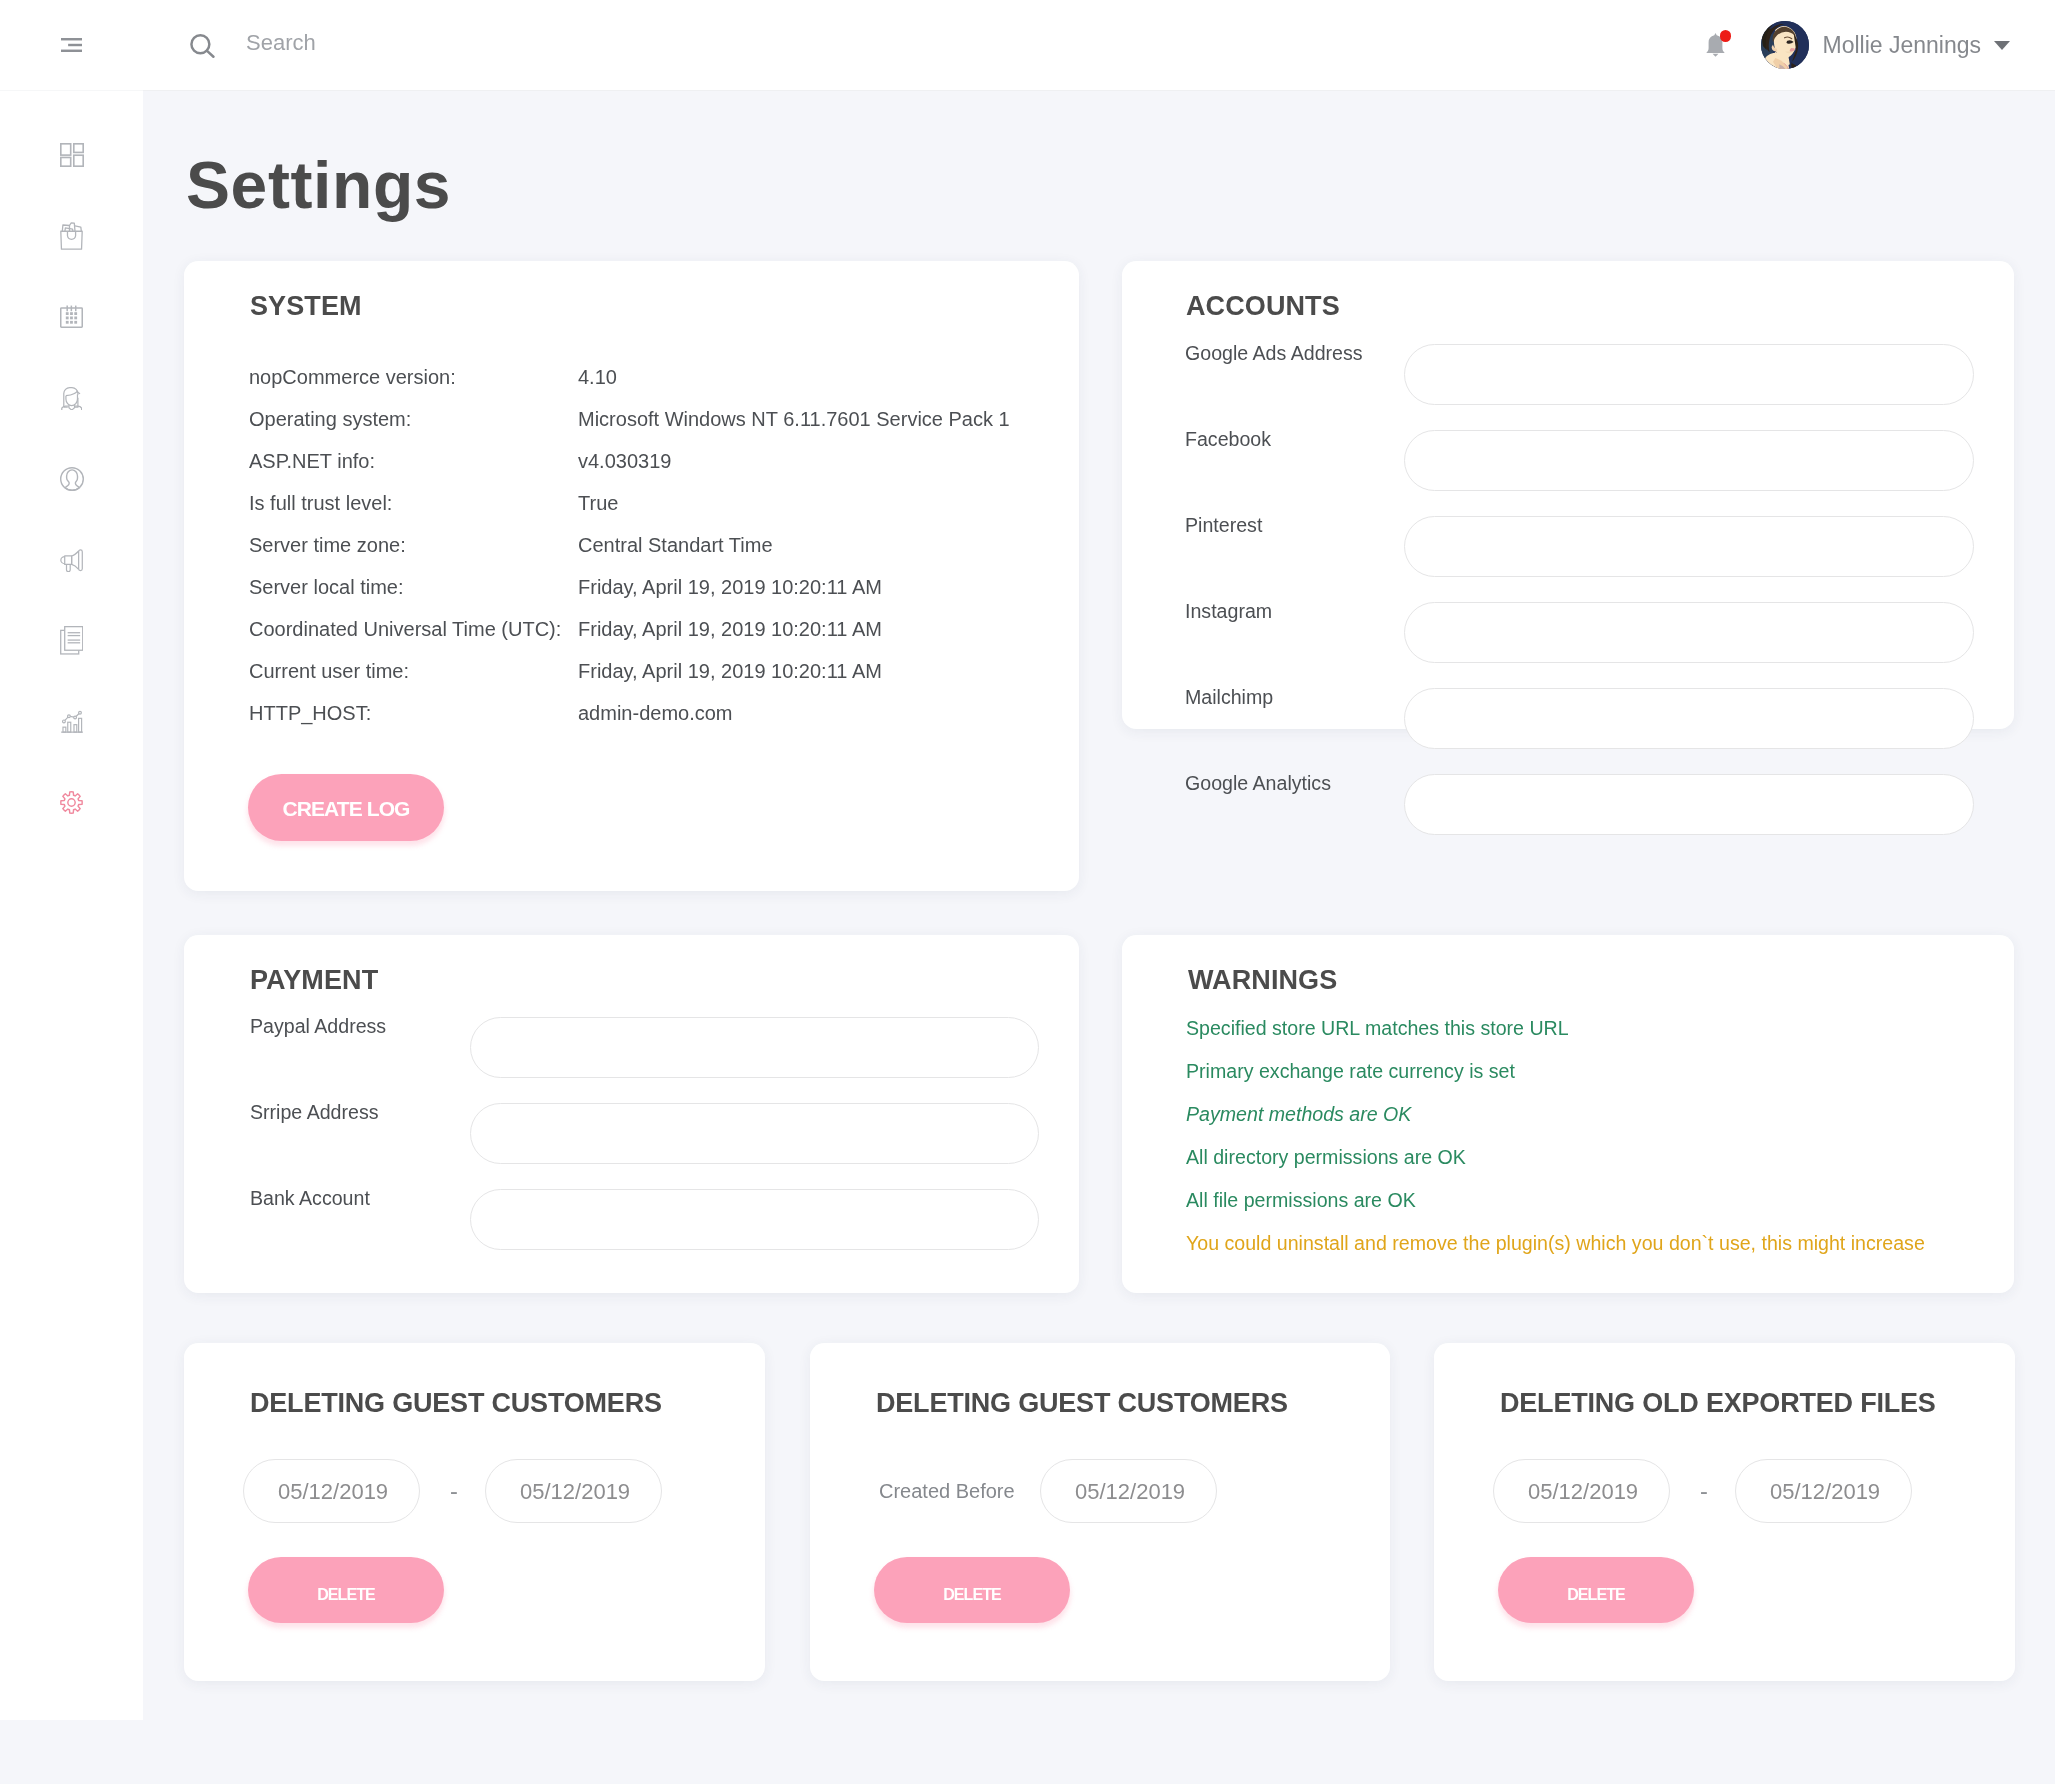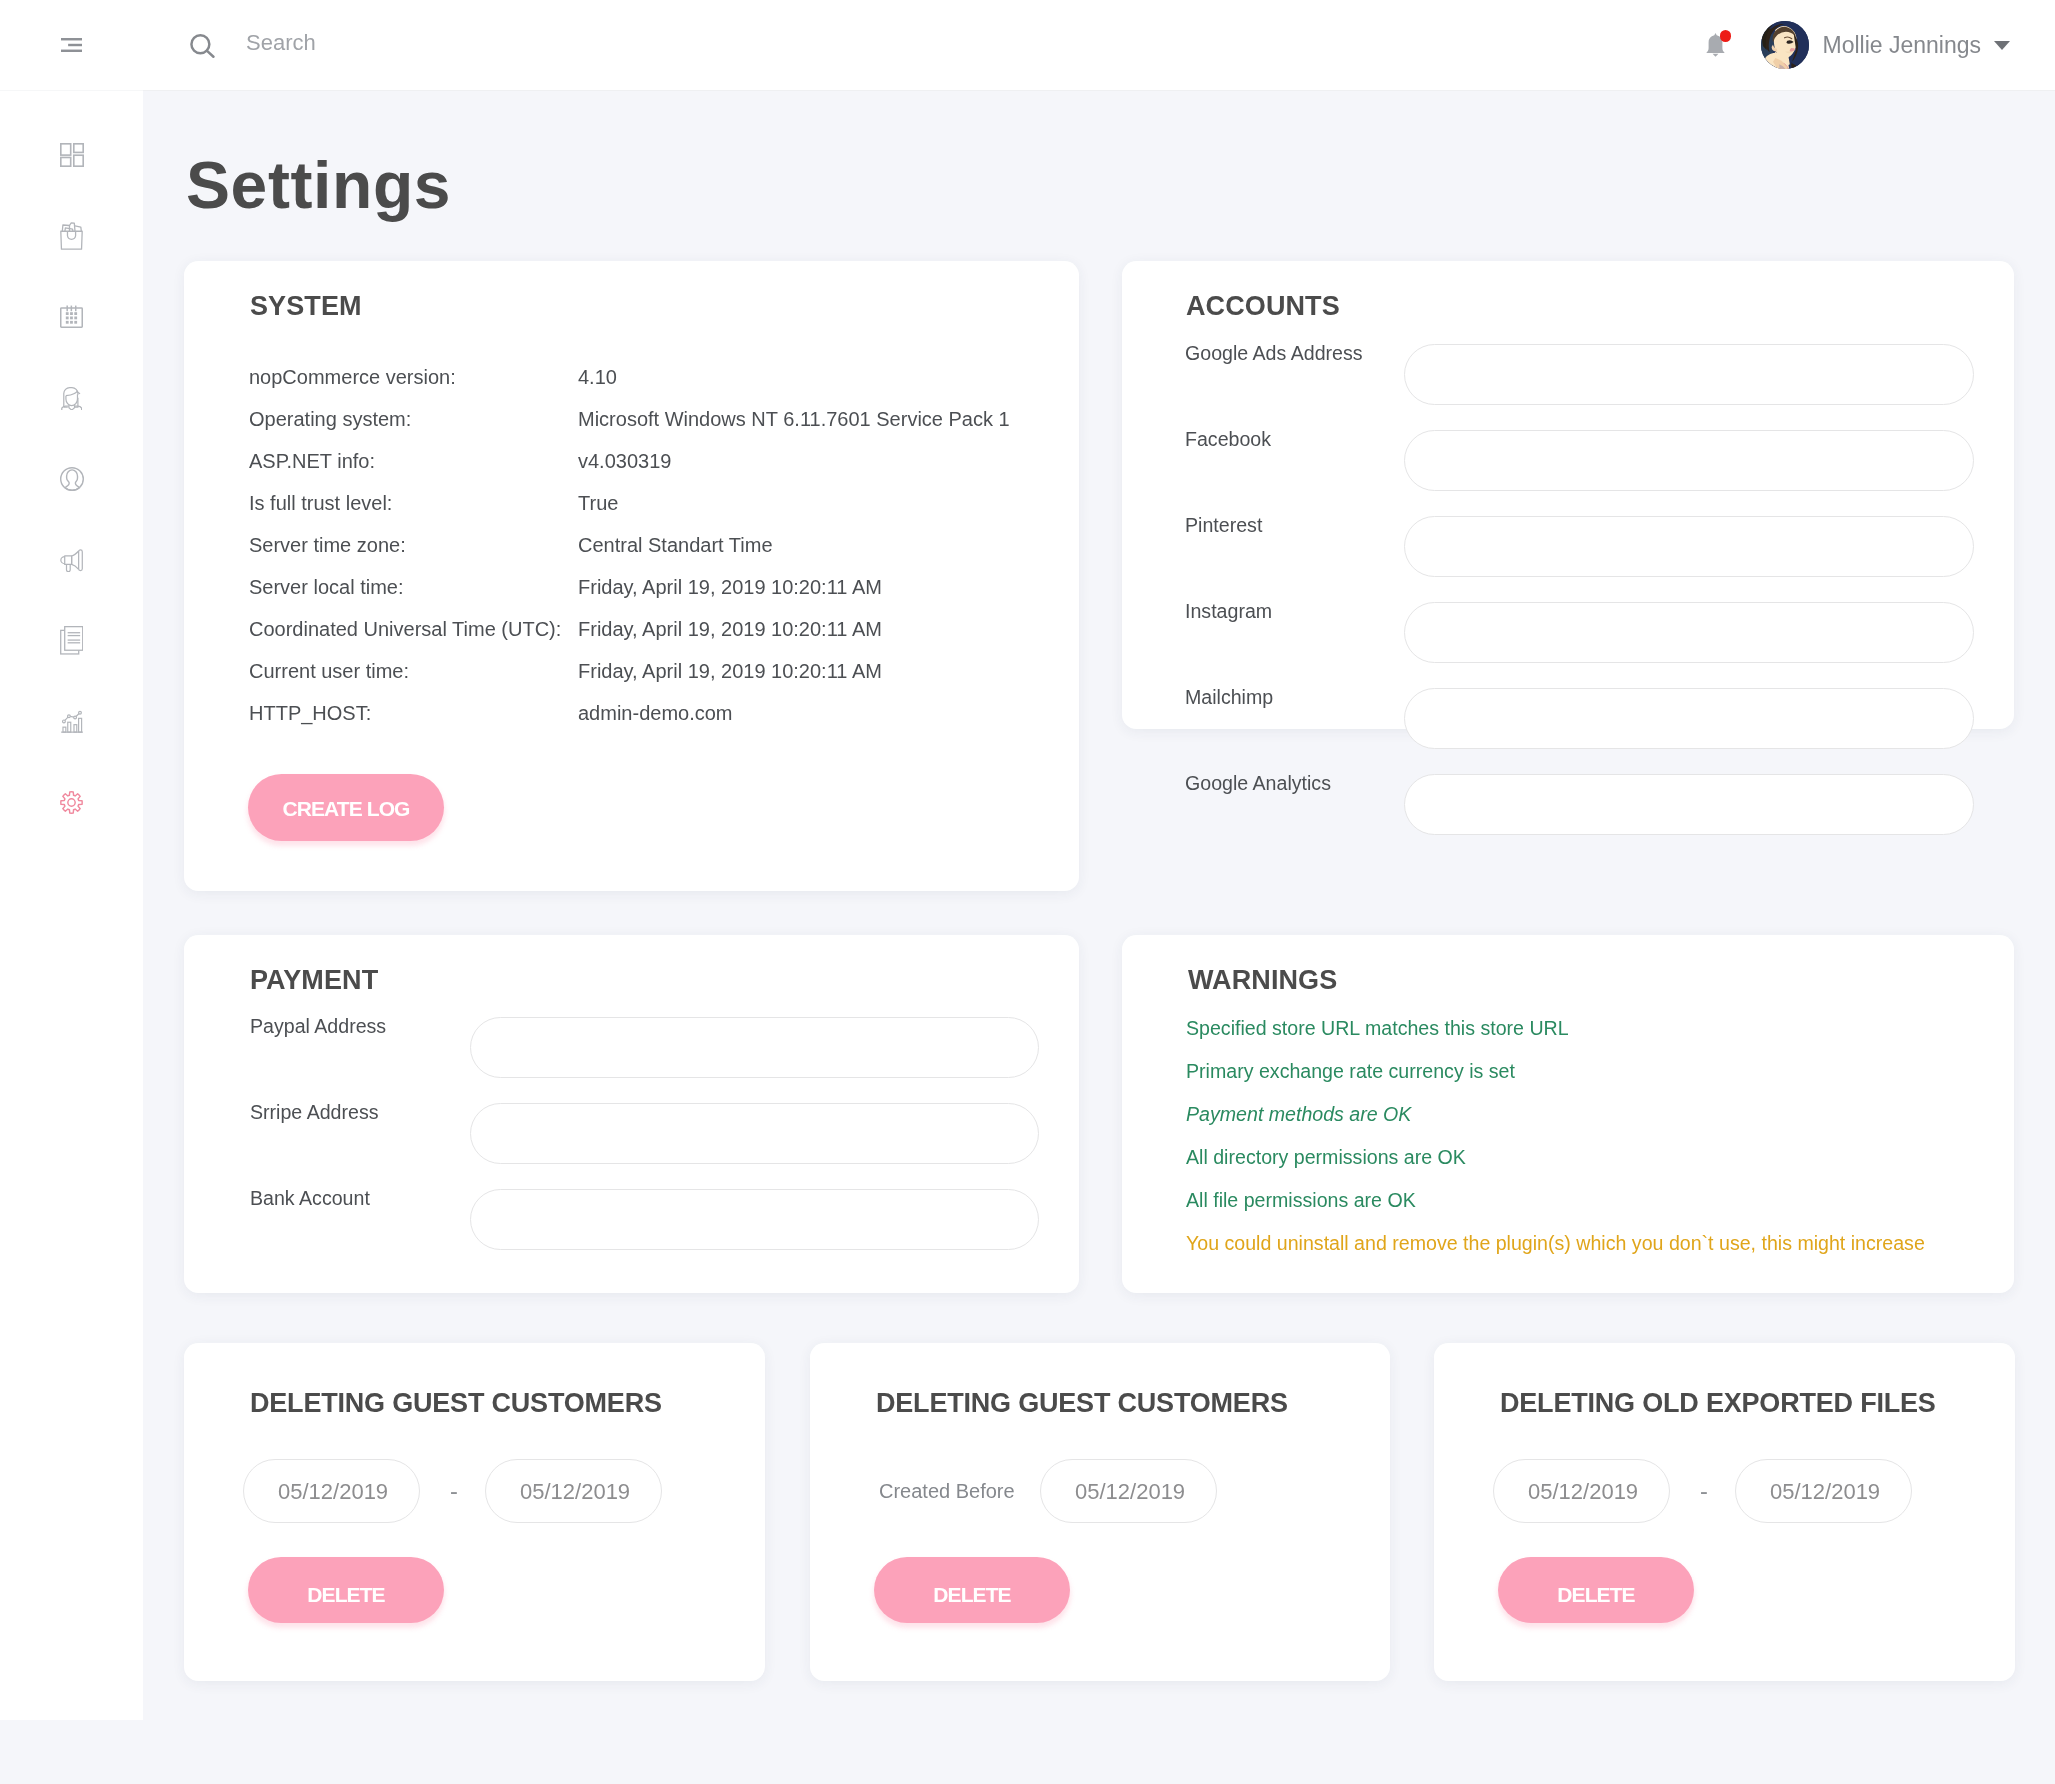--- a/index.html
+++ b/index.html
@@ -68,21 +68,21 @@
   .fields{position:absolute;left:66px;top:0;}
   .field-row{height:86px}
   .pill-input{width:570px;height:61px;margin-left:auto;}
 
   .warn-title{position:absolute;left:66px;top:32px}
   .warn-list{position:absolute;left:64px;top:84px}
   .warn-line{height:43px;white-space:nowrap}
 
   .bot-title{position:absolute;left:66px;top:47px;font-size:27px;white-space:nowrap;letter-spacing:-0.2px;line-height:1}
   .bot-row{position:absolute;left:59px;top:116px;display:flex;align-items:center}
-  .bot-btn{position:absolute;left:64px;top:214px;width:196px;height:66px;font-size:21px;padding-top:9px}
+  .bot-btn{position:absolute;left:64px;top:214px;width:196px;height:66px;font-size:16px;padding-top:9px}
   .date-pill{width:177px;height:64px;padding:1.4px 0 0 34px;font-family:inherit;outline:none;font-size:22px;flex:none;color:#8d8d8f}
   .dash{margin:0 0 0 30px;width:35px;flex:none}
 </style>
 </head>
 <body>
 
 <div class="app">
 
   <div class="sidebar">
     <div class="sidebar-top">

